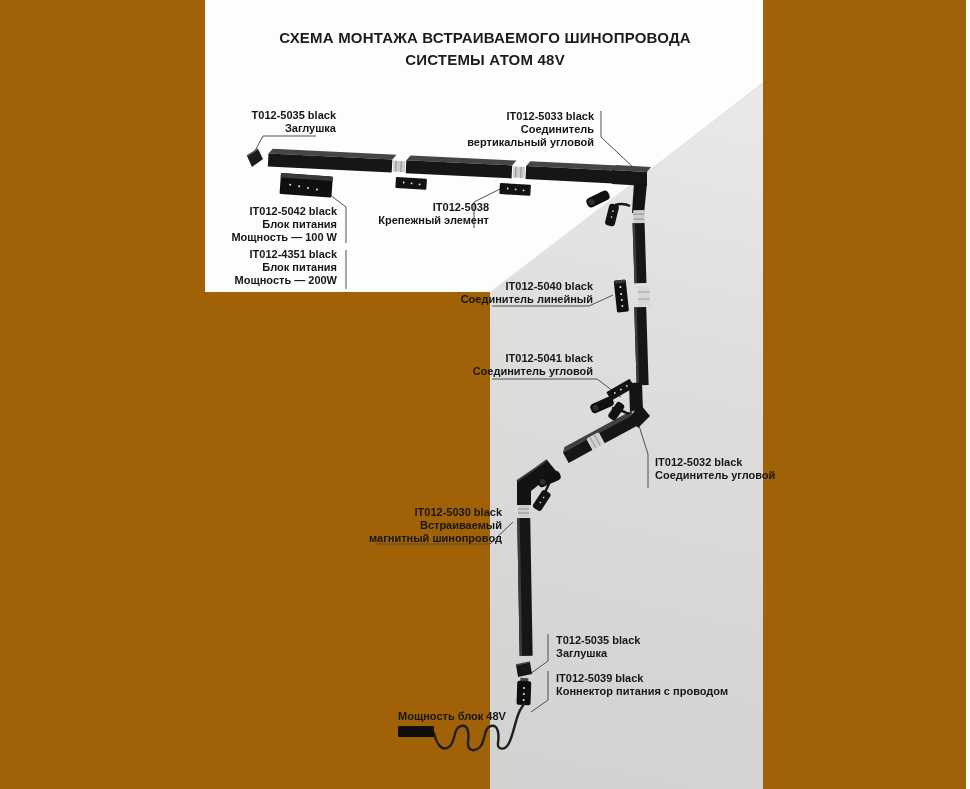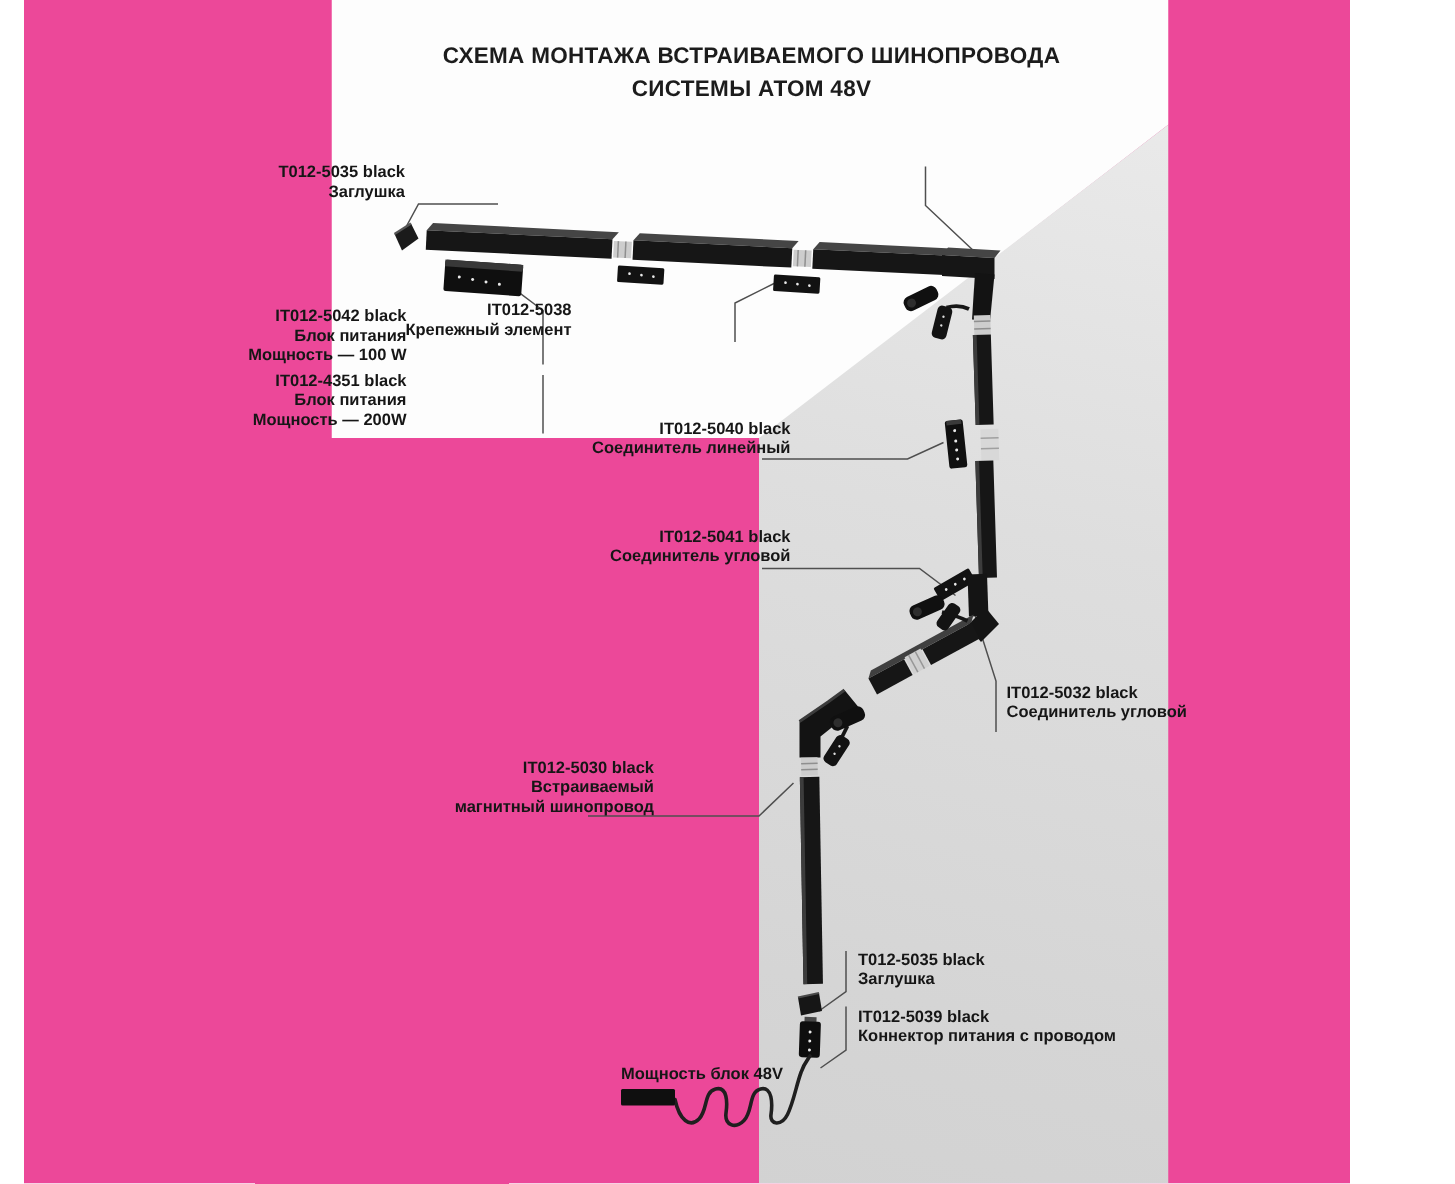--- a/index.html
+++ b/index.html
@@ -1,20 +1,19 @@
 <!DOCTYPE html>
 <html><head>
 <meta charset="utf-8">
 <style>
   html,body{margin:0;padding:0;}
   #stage{
-    position:relative;width:884px;height:789px;overflow:hidden;
-    background:#ec4899;
+    position:relative;width:966px;height:789px;overflow:hidden;
+    background:#a16207;
     font-family:"Liberation Sans",sans-serif;
-    margin-left:16px;
   }
   .plane{position:absolute;left:0;top:0;width:970px;height:789px;}
   #ceiling{
     background:#fdfdfd;
     clip-path:polygon(205px 0,763px 0,763px 83px,492px 292px,205px 292px);
   }
   #wall{
     background:linear-gradient(192deg,#ededed 4%,#dedede 42%,#d5d5d5 75%,#d0d0d0 100%);
     clip-path:polygon(763px 83px,763px 789px,490px 789px,490px 292px);
   }
@@ -239,25 +238,30 @@
     <span>Блок питания</span>
     <span>Мощность — 100 W</span>
   </div>
 
   <div class="lbl r" style="right:629px;top:248px">
     <span>IT012-4351 black</span>
     <span>Блок питания</span>
     <span>Мощность — 200W</span>
   </div>
 
-  <div class="lbl r" style="right:519px;top:201px">
+  <div class="lbl r" style="right:477px;top:201px">
     <span>IT012-5038</span>
     <span>Крепежный элемент</span>
   </div>
 
+  <div class="lbl r" style="right:372px;top:110px">
+    <span>IT012-5033 black</span>
+    <span>Соединитель</span>
+    <span>вертикальный угловой</span>
+  </div>
 
   <div class="lbl r" style="right:373px;top:280px">
     <span>IT012-5040 black</span>
     <span>Соединитель линейный</span>
   </div>
 
   <div class="lbl r" style="right:373px;top:352px">
     <span>IT012-5041 black</span>
     <span>Соединитель угловой</span>
   </div>

